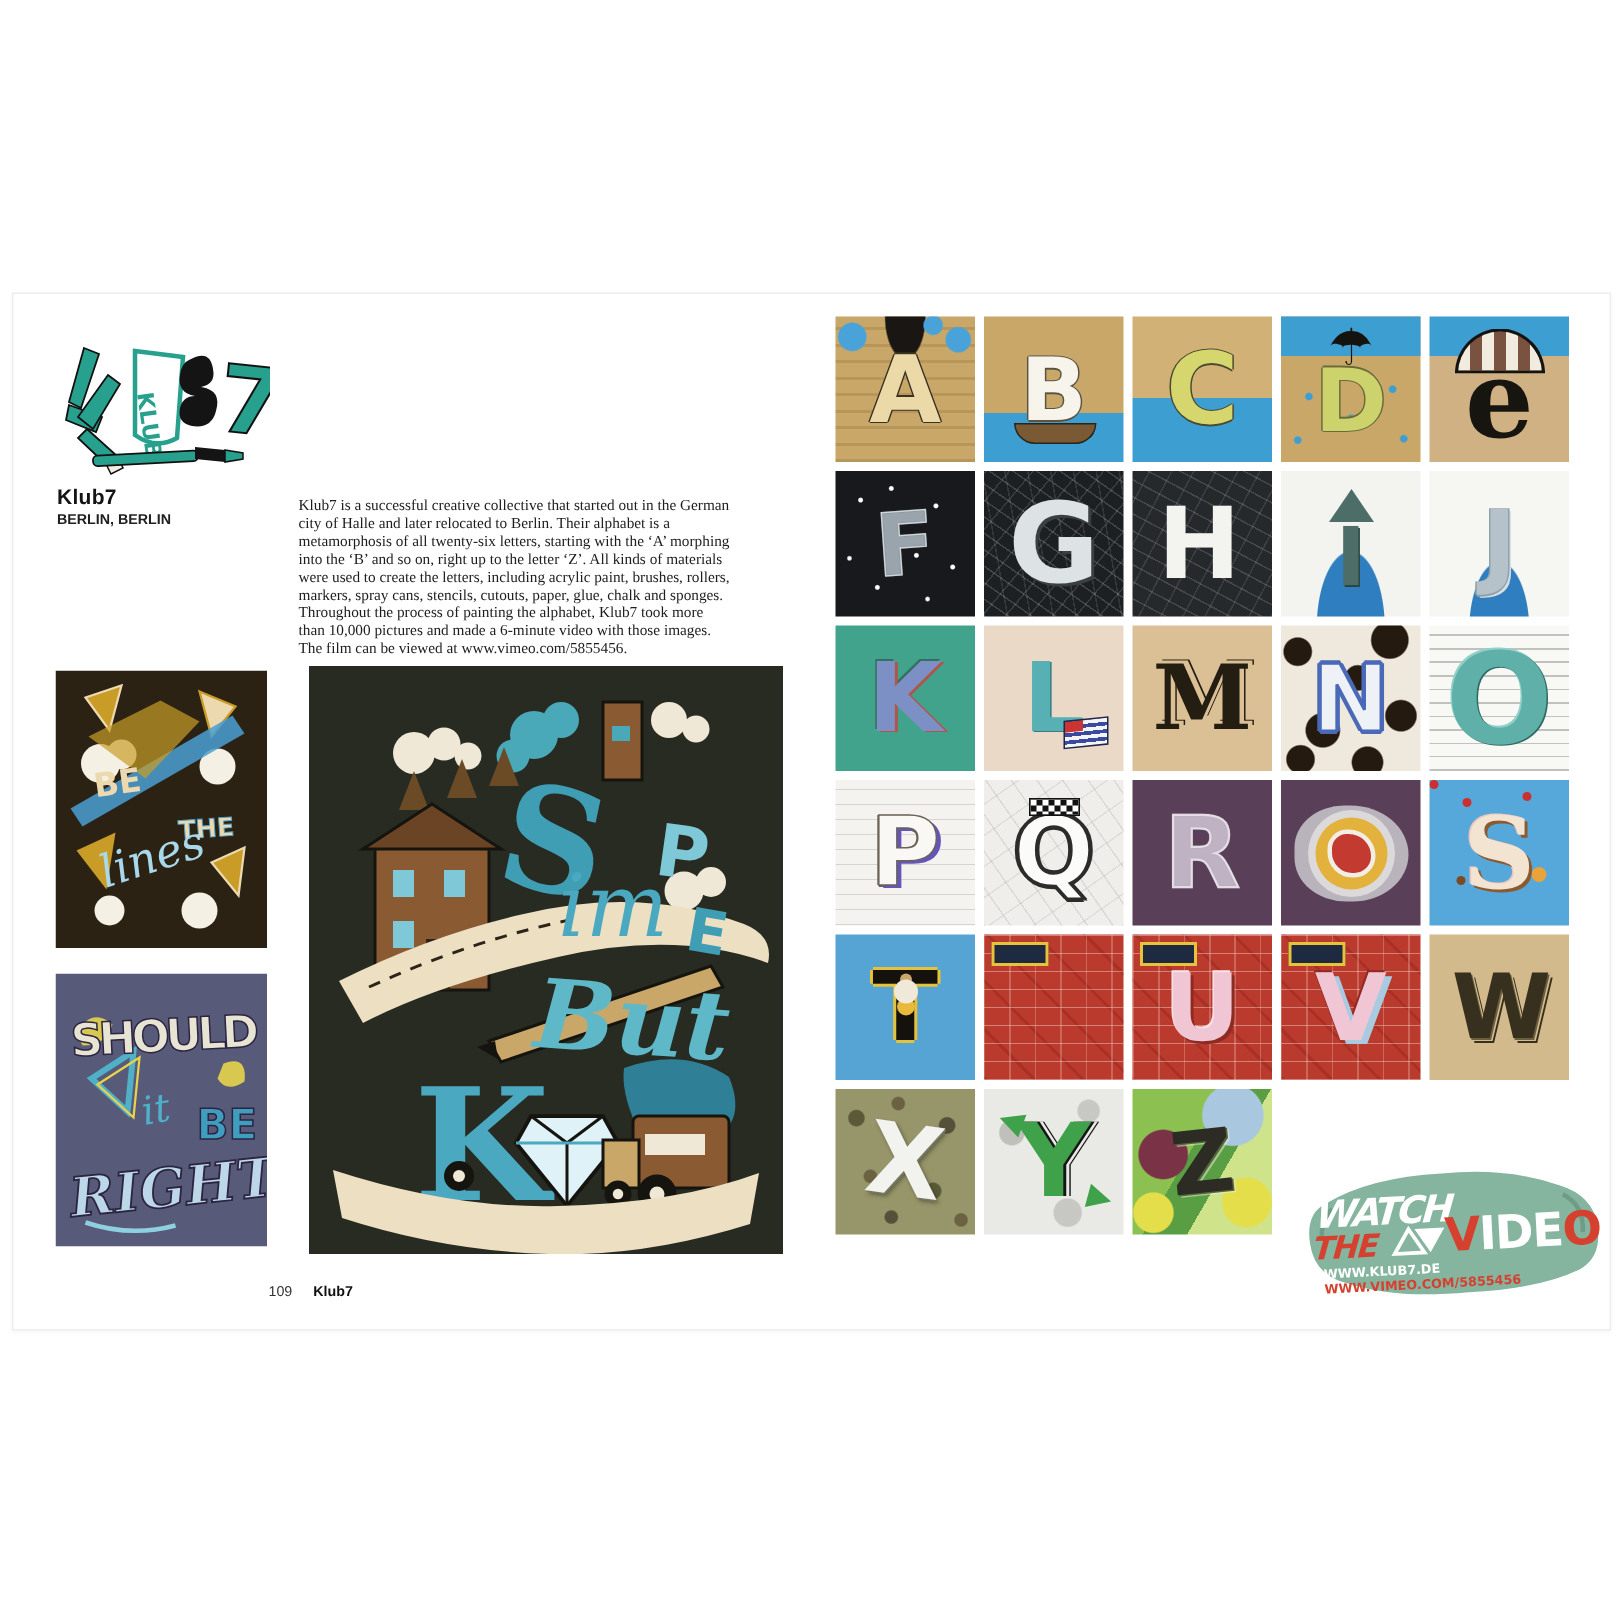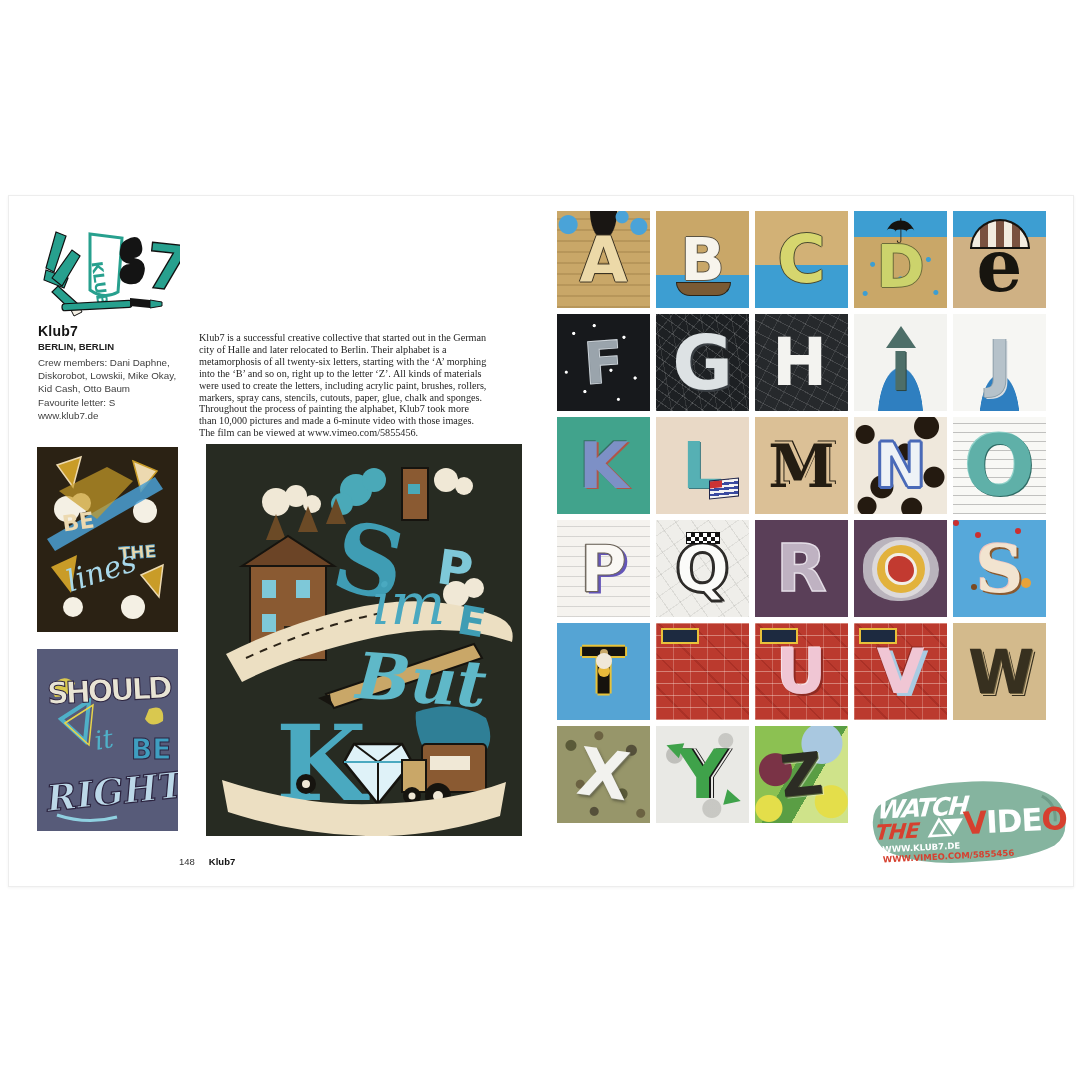--- a/index.html
+++ b/index.html
@@ -221,27 +221,20 @@
       <text x="108" y="62" font-family="DejaVu Sans, sans-serif" font-size="62" font-weight="bold" fill="#27a08e" stroke="#111" stroke-width="1.4" transform="rotate(6 120 40)">7</text>
       <g>
         <rect x="24" y="76" width="70" height="7" rx="3" fill="#27a08e" stroke="#111" stroke-width="1.2" transform="rotate(-3 60 80)"></rect>
         <polygon points="92,72 112,74 118,79 112,82 92,80" fill="#141414"></polygon>
         <polygon points="112,74 124,76 124,80 112,82" fill="#27a08e" stroke="#111" stroke-width="1"></polygon>
       </g>
     </svg>
 
     <div class="title">Klub7</div>
     <div class="location">BERLIN, BERLIN</div>
-    <div class="info">
-      <span>Crew members: Dani Daphne,</span>
-      <span>Diskorobot, Lowskii, Mike Okay,</span>
-      <span>Kid Cash, Otto Baum</span>
-      <span>Favourite letter: S</span>
-      <span>www.klub7.de</span>
-    </div>
     <div class="desc">Klub7 is a successful creative collective that started out in the German city of Halle and later relocated to Berlin. Their alphabet is a metamorphosis of all twenty-six letters, starting with the ‘A’ morphing into the ‘B’ and so on, right up to the letter ‘Z’. All kinds of materials were used to create the letters, including acrylic paint, brushes, rollers, markers, spray cans, stencils, cutouts, paper, glue, chalk and sponges. Throughout the process of painting the alphabet, Klub7 took more than 10,000 pictures and made a 6-minute video with those images. The film can be viewed at www.vimeo.com/5855456.</div>
 
     <svg class="poster p1" viewBox="0 0 141 185">
       <rect width="141" height="185" fill="#2b2214"></rect>
       <polygon points="20,18 44,10 36,40" fill="#c99c28" stroke="#ecd9b0" stroke-width="1.5"></polygon>
       <polygon points="96,14 120,24 104,44" fill="#ecd9b0" stroke="#c99c28" stroke-width="1.5"></polygon>
       <polygon points="14,120 40,108 34,146" fill="#c99c28"></polygon>
       <polygon points="104,128 126,118 122,150" fill="#c99c28" stroke="#ecd9b0" stroke-width="1.5"></polygon>
       <circle cx="30" cy="62" r="13" fill="#f4f0e4"></circle>
         <circle cx="44" cy="56" r="10" fill="#f4f0e4"></circle>
@@ -337,21 +330,21 @@
         <circle cx="206" cy="352" r="9" fill="#16140f"></circle>
           <circle cx="206" cy="352" r="3.5" fill="#f0e8d6"></circle>
         <circle cx="100" cy="340" r="10" fill="#16140f"></circle>
           <circle cx="100" cy="340" r="4" fill="#f0e8d6"></circle>
       </g>
 
       <path d="M16,336 q80,26 150,24 q80,-2 134,-22 l-6,34 q-70,22 -134,20 q-70,-2 -138,-24 Z" fill="#ecdfc2"></path>
     </svg>
 
     <div class="footer">
-      <span>148</span><b>Klub7</b>
+      <span>109</span><b>Klub7</b>
     </div>
 
     <div class="tiles">
       <div class="tile t0">
           <span class="glyph">A</span>
         </div>
       <div class="tile t1">
           <span class="hull"></span>
           <span class="glyph">B</span>
         </div>

